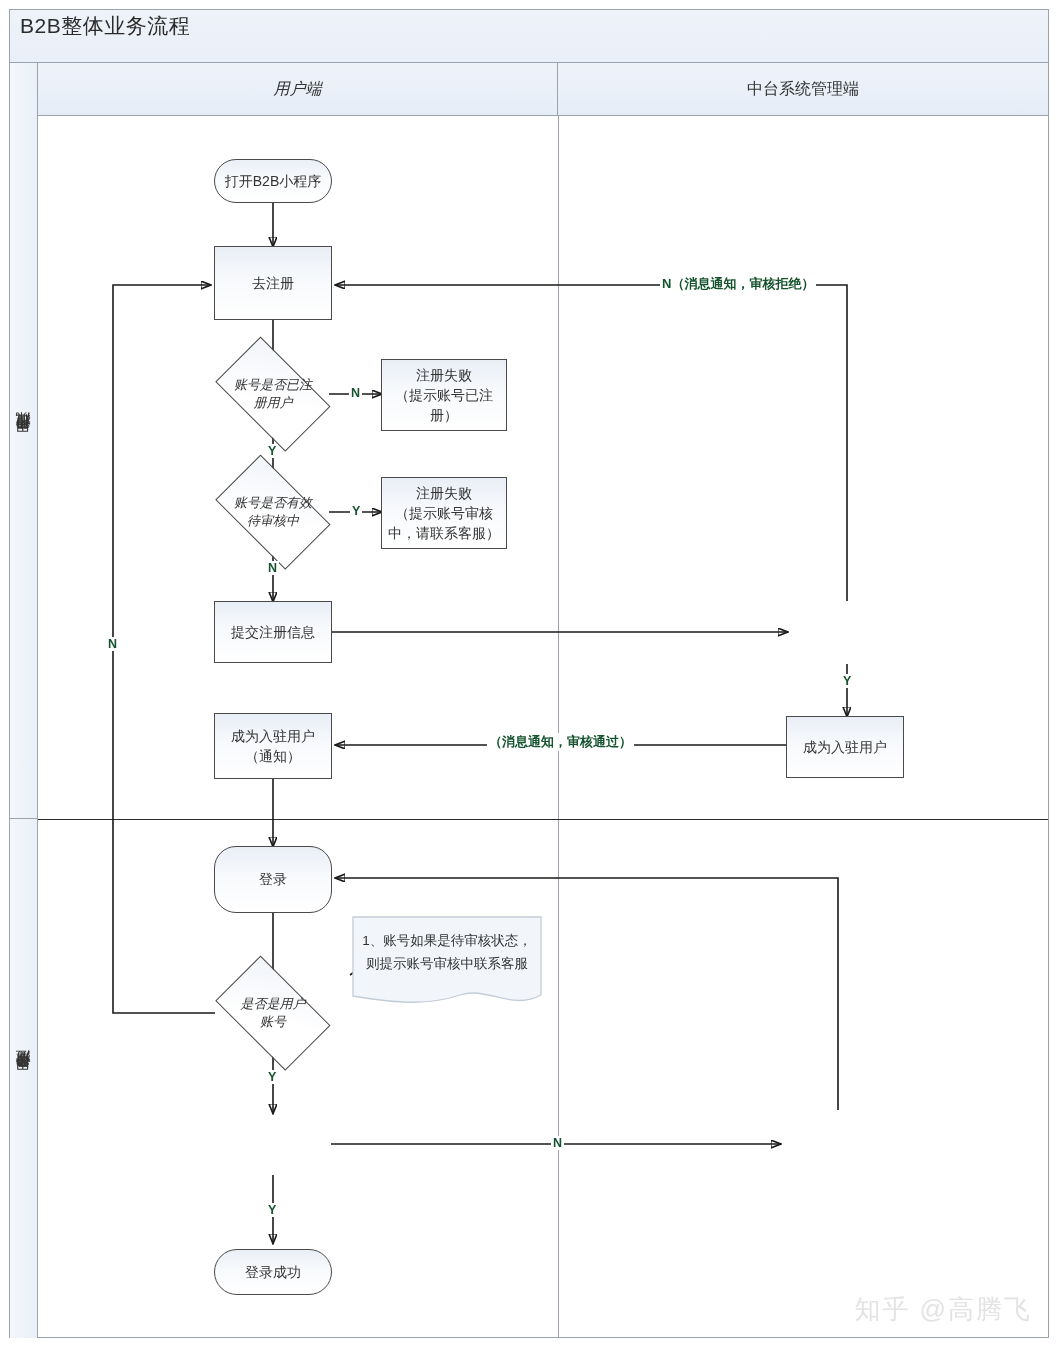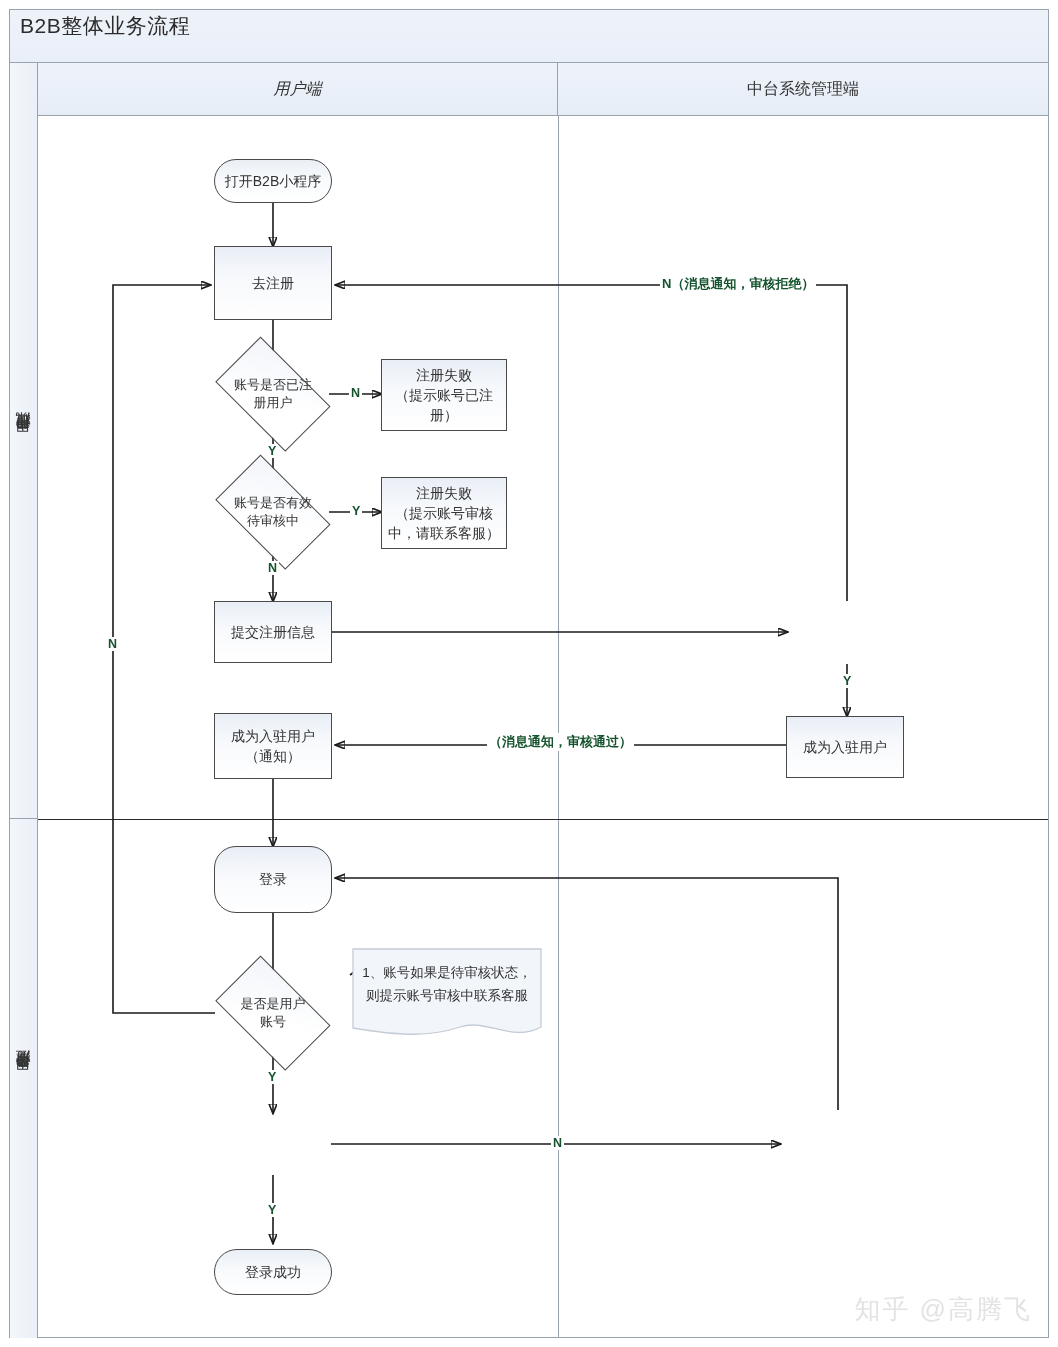--- a/index.html
+++ b/index.html
@@ -133,20 +133,21 @@
     border: 1px solid #4a4a4a;
     border-radius: 26px;
     background: linear-gradient(to bottom, #eaeff6 0%, #f8fafc 45%, #ffffff 100%);
   }
   .node .lbl { padding: 0 6px; }
 
   
   .diamond {
     position: absolute;
     z-index: 6;
+    font-style: italic;
   }
   .diamond .shape {
     position: absolute;
     left: 50%;
     top: 50%;
     width: 70.7%;
     height: 70.7%;
     transform: translate(-50%, -50%) rotate(45deg);
     border: 1px solid #4a4a4a;
     background: linear-gradient(to bottom right, #f2f5fa 0%, #ffffff 60%);
@@ -329,21 +330,21 @@
         <span>是否是用户<br>账号</span>
       </div>
   </div>
 
 
 
   <div class="node term" style="left:214px; top:1249px; width:118px; height:46px;">
     <span class="lbl">登录成功</span>
   </div>
 
-  <div class="note" style="left:352px; top:948px; width:190px; height:96px;">
+  <div class="note" style="left:352px; top:916px; width:190px; height:96px;">
     <svg width="190" height="96" viewBox="0 0 190 96">
       <path d="M1,1 L189,1 L189,79 C 160,95 135,70 108,79 C 78,89 48,88 1,80 Z" fill="#f2f6fb" stroke="#c4ccd6" stroke-width="1.3"></path>
     </svg>
     <div class="lbl"><span>1、账号如果是待审核状态，<br>则提示账号审核中联系客服</span></div>
   </div>
 
   <div class="elabel" style="left:349px; top:386px;">N</div>
   <div class="elabel" style="left:266px; top:444px;">Y</div>
   <div class="elabel" style="left:350px; top:504px;">Y</div>
   <div class="elabel" style="left:266px; top:561px;">N</div>

